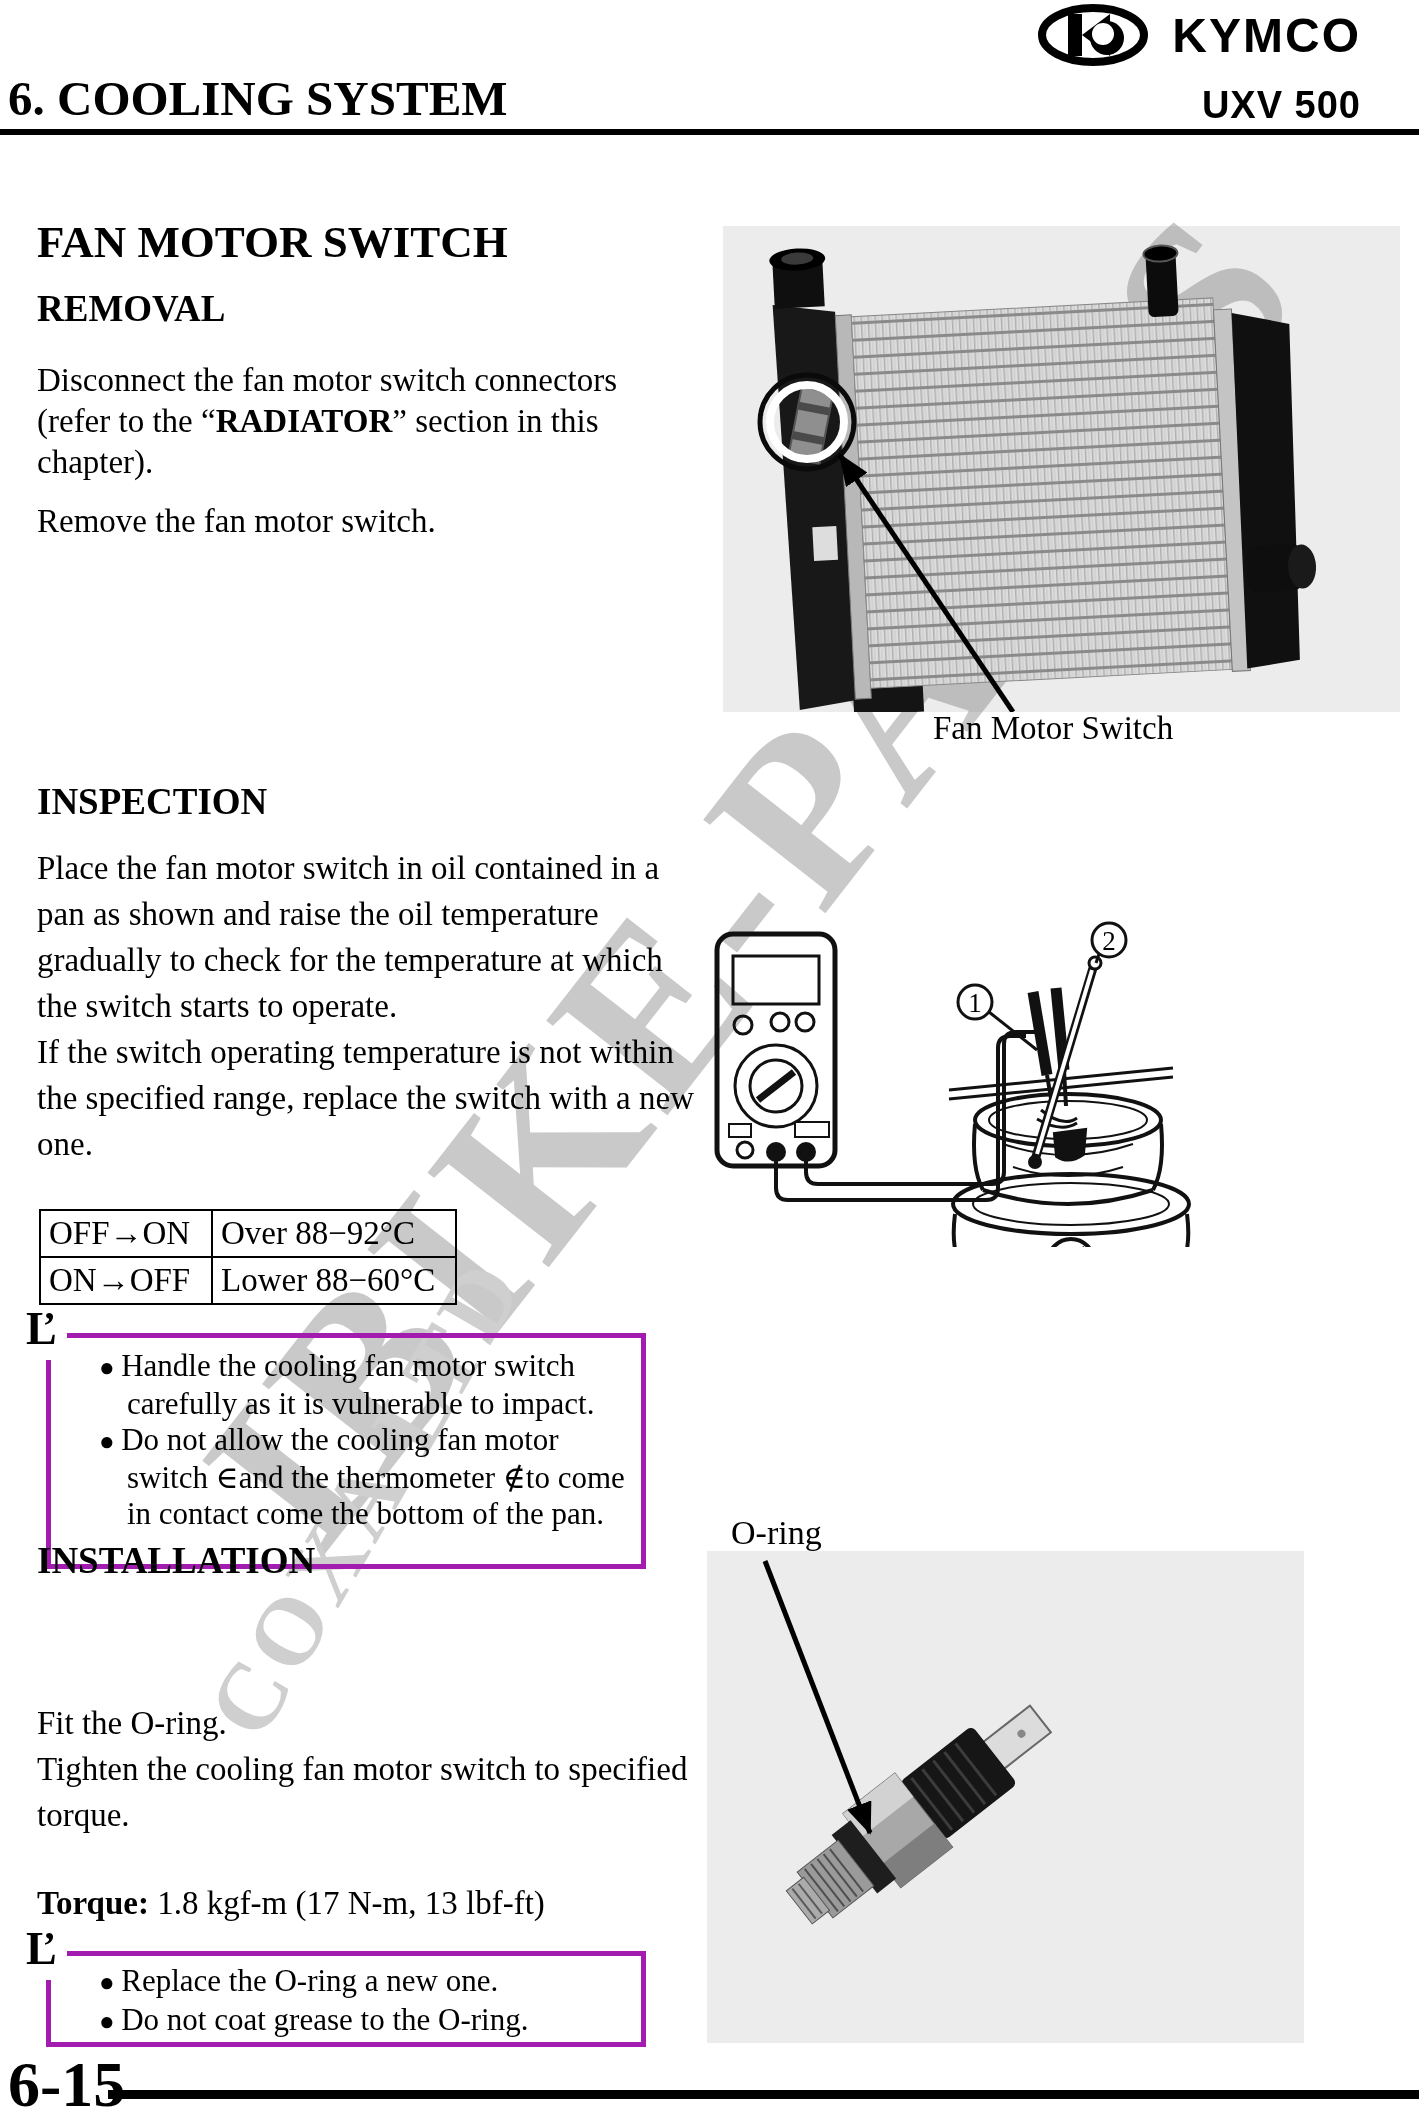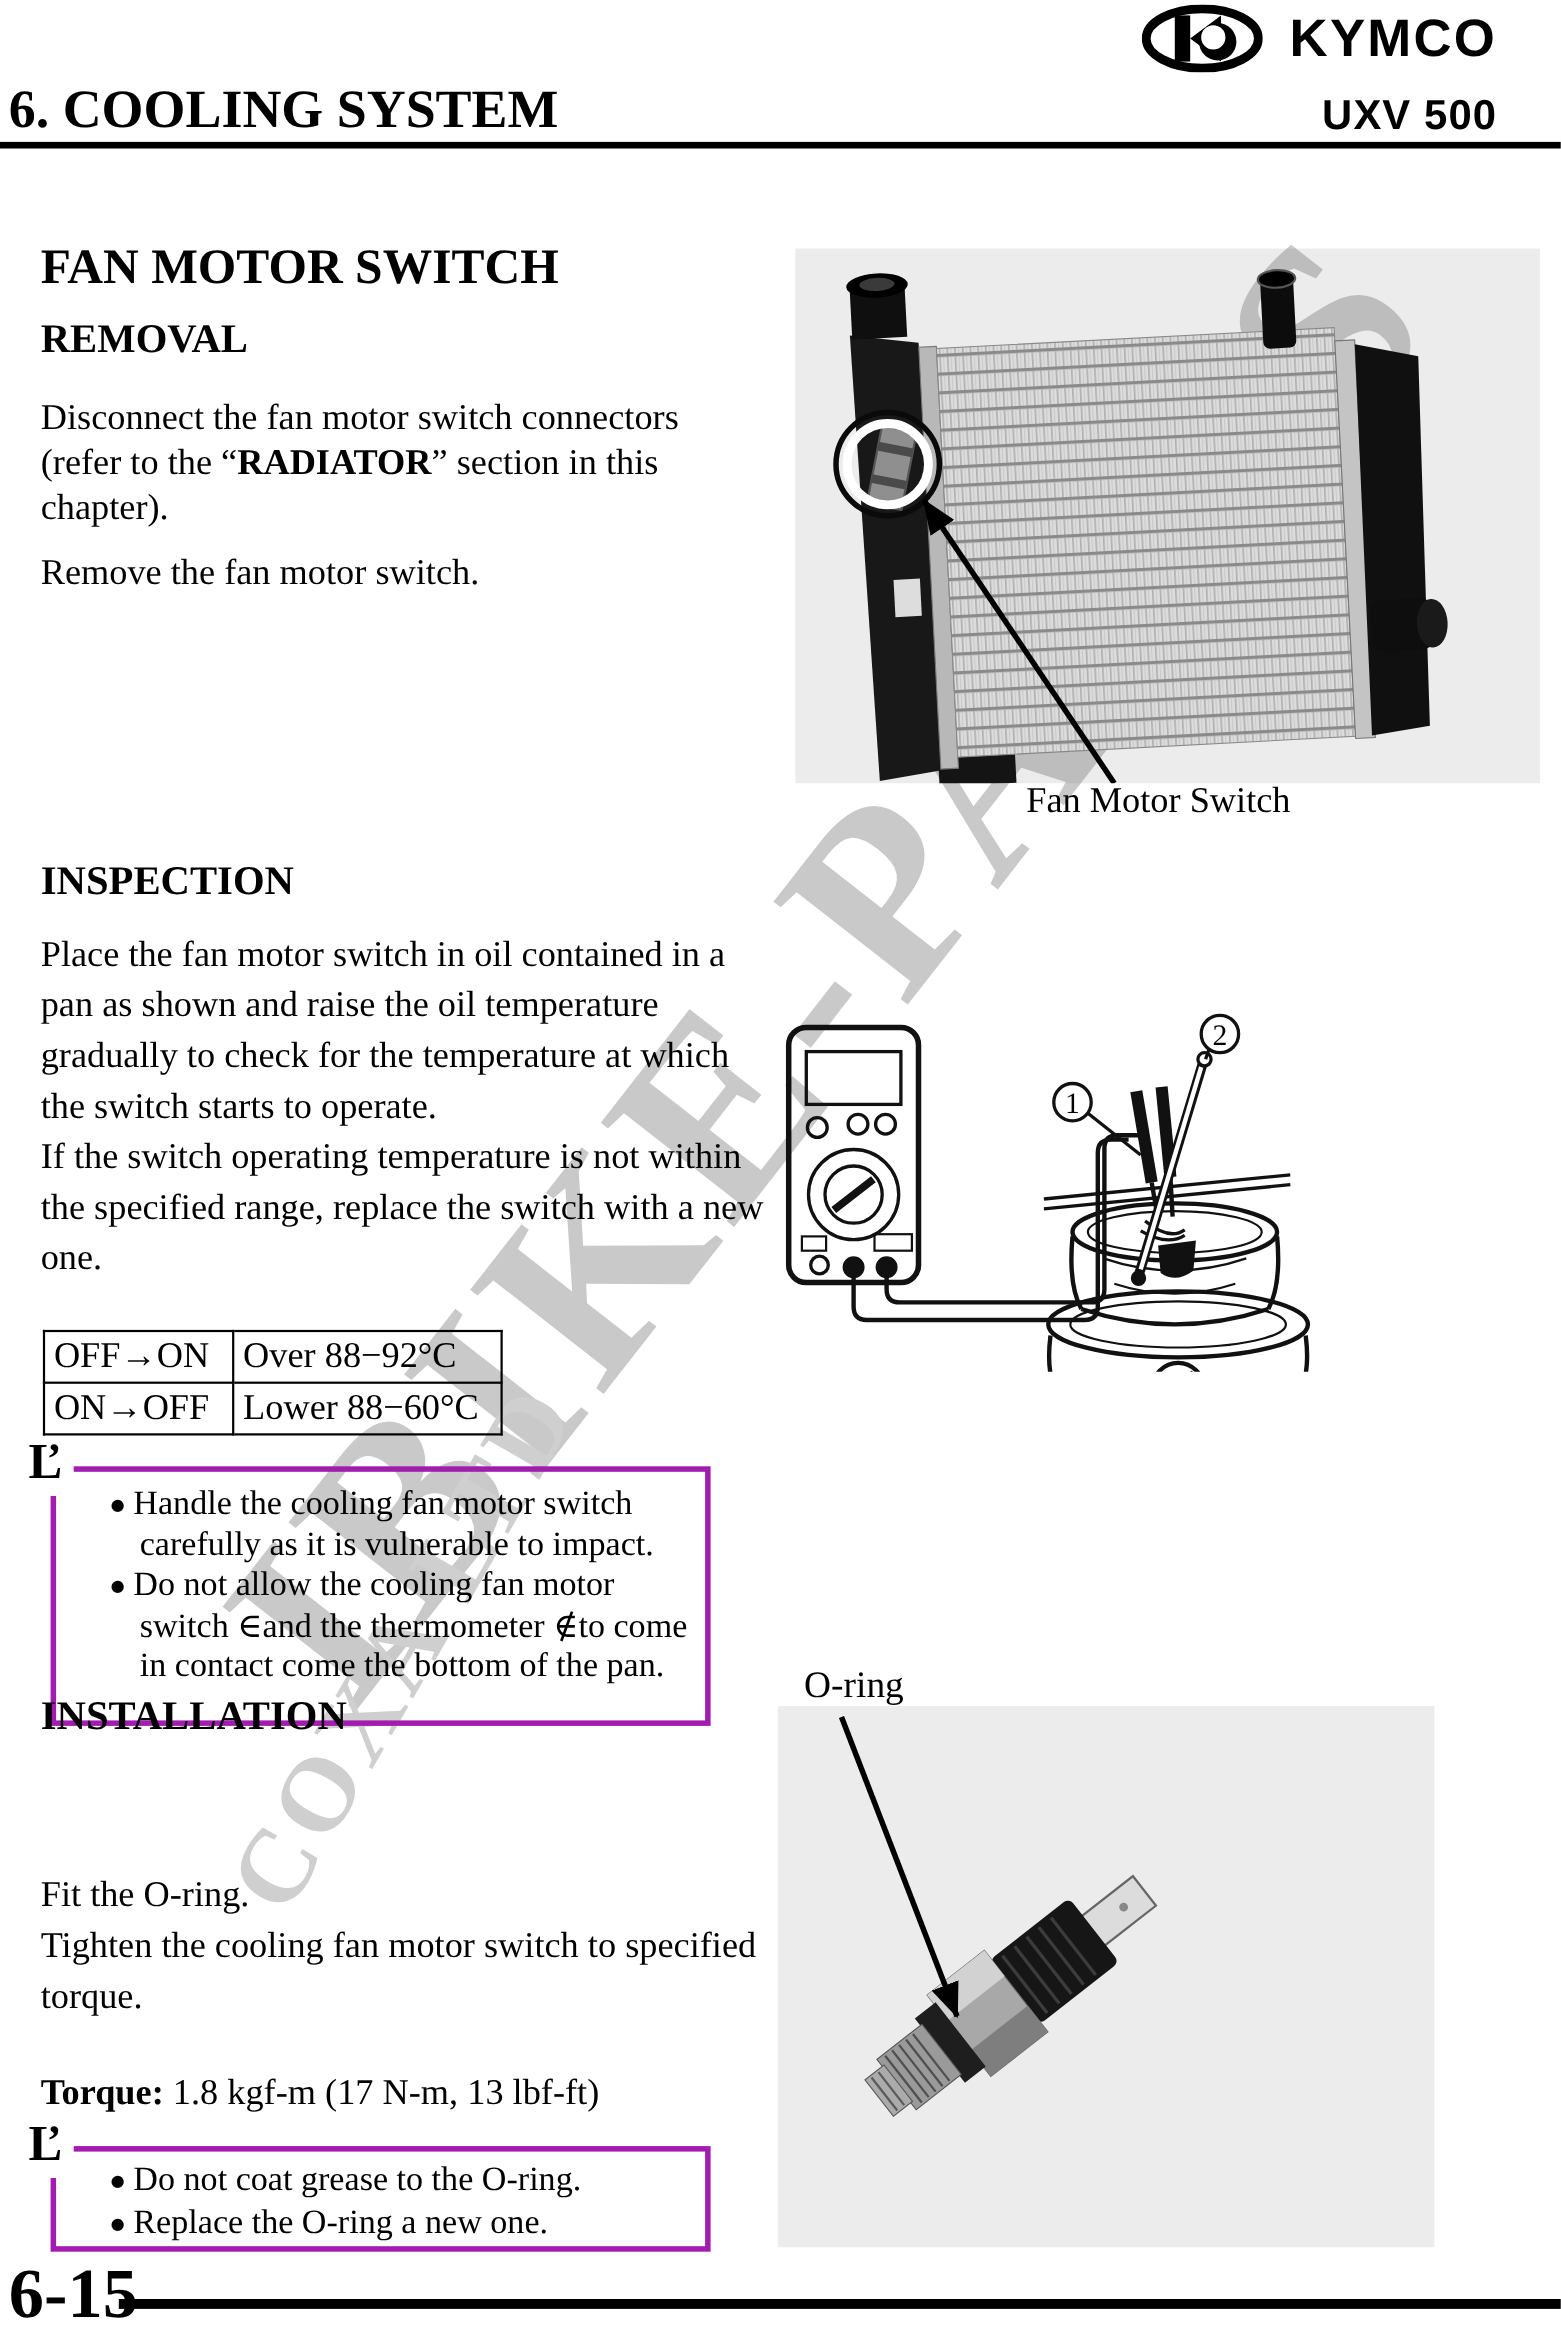--- a/index.html
+++ b/index.html
@@ -232,22 +232,22 @@
 
   <div class="abs z h2" id="installation-h">INSTALLATION</div>
   <div class="abs z body-text" id="install-p">
     <span>Fit the O-ring.</span>
     <span>Tighten the cooling fan motor switch to specified torque.</span>
   </div>
   <div class="abs z body-text" id="torque-line"><span class="b">Torque:</span> <span>1.8 kgf-m (17 N-m, 13 lbf-ft)</span></div>
 
   <div class="abs note-marker" id="note2-marker">Ľ</div>
   <div class="abs z note-box" id="note2">
+    <div class="note-item">Replace the O-ring a new one.</div>
     <div class="note-item">Do not coat grease to the O-ring.</div>
-    <div class="note-item">Replace the O-ring a new one.</div>
   </div>
 
   <div class="abs z body-text" id="oring-caption">O-ring</div>
   <div class="abs z photo" id="oring-photo">
     <svg width="597" height="492" viewBox="0 0 597 492">
       <defs>
         <marker id="ah2" markerUnits="userSpaceOnUse" markerWidth="34" markerHeight="26" refX="30" refY="13" orient="auto">
           <path d="M0 0 L32 13 L0 26 z" fill="#000"></path>
         </marker>
       </defs>

